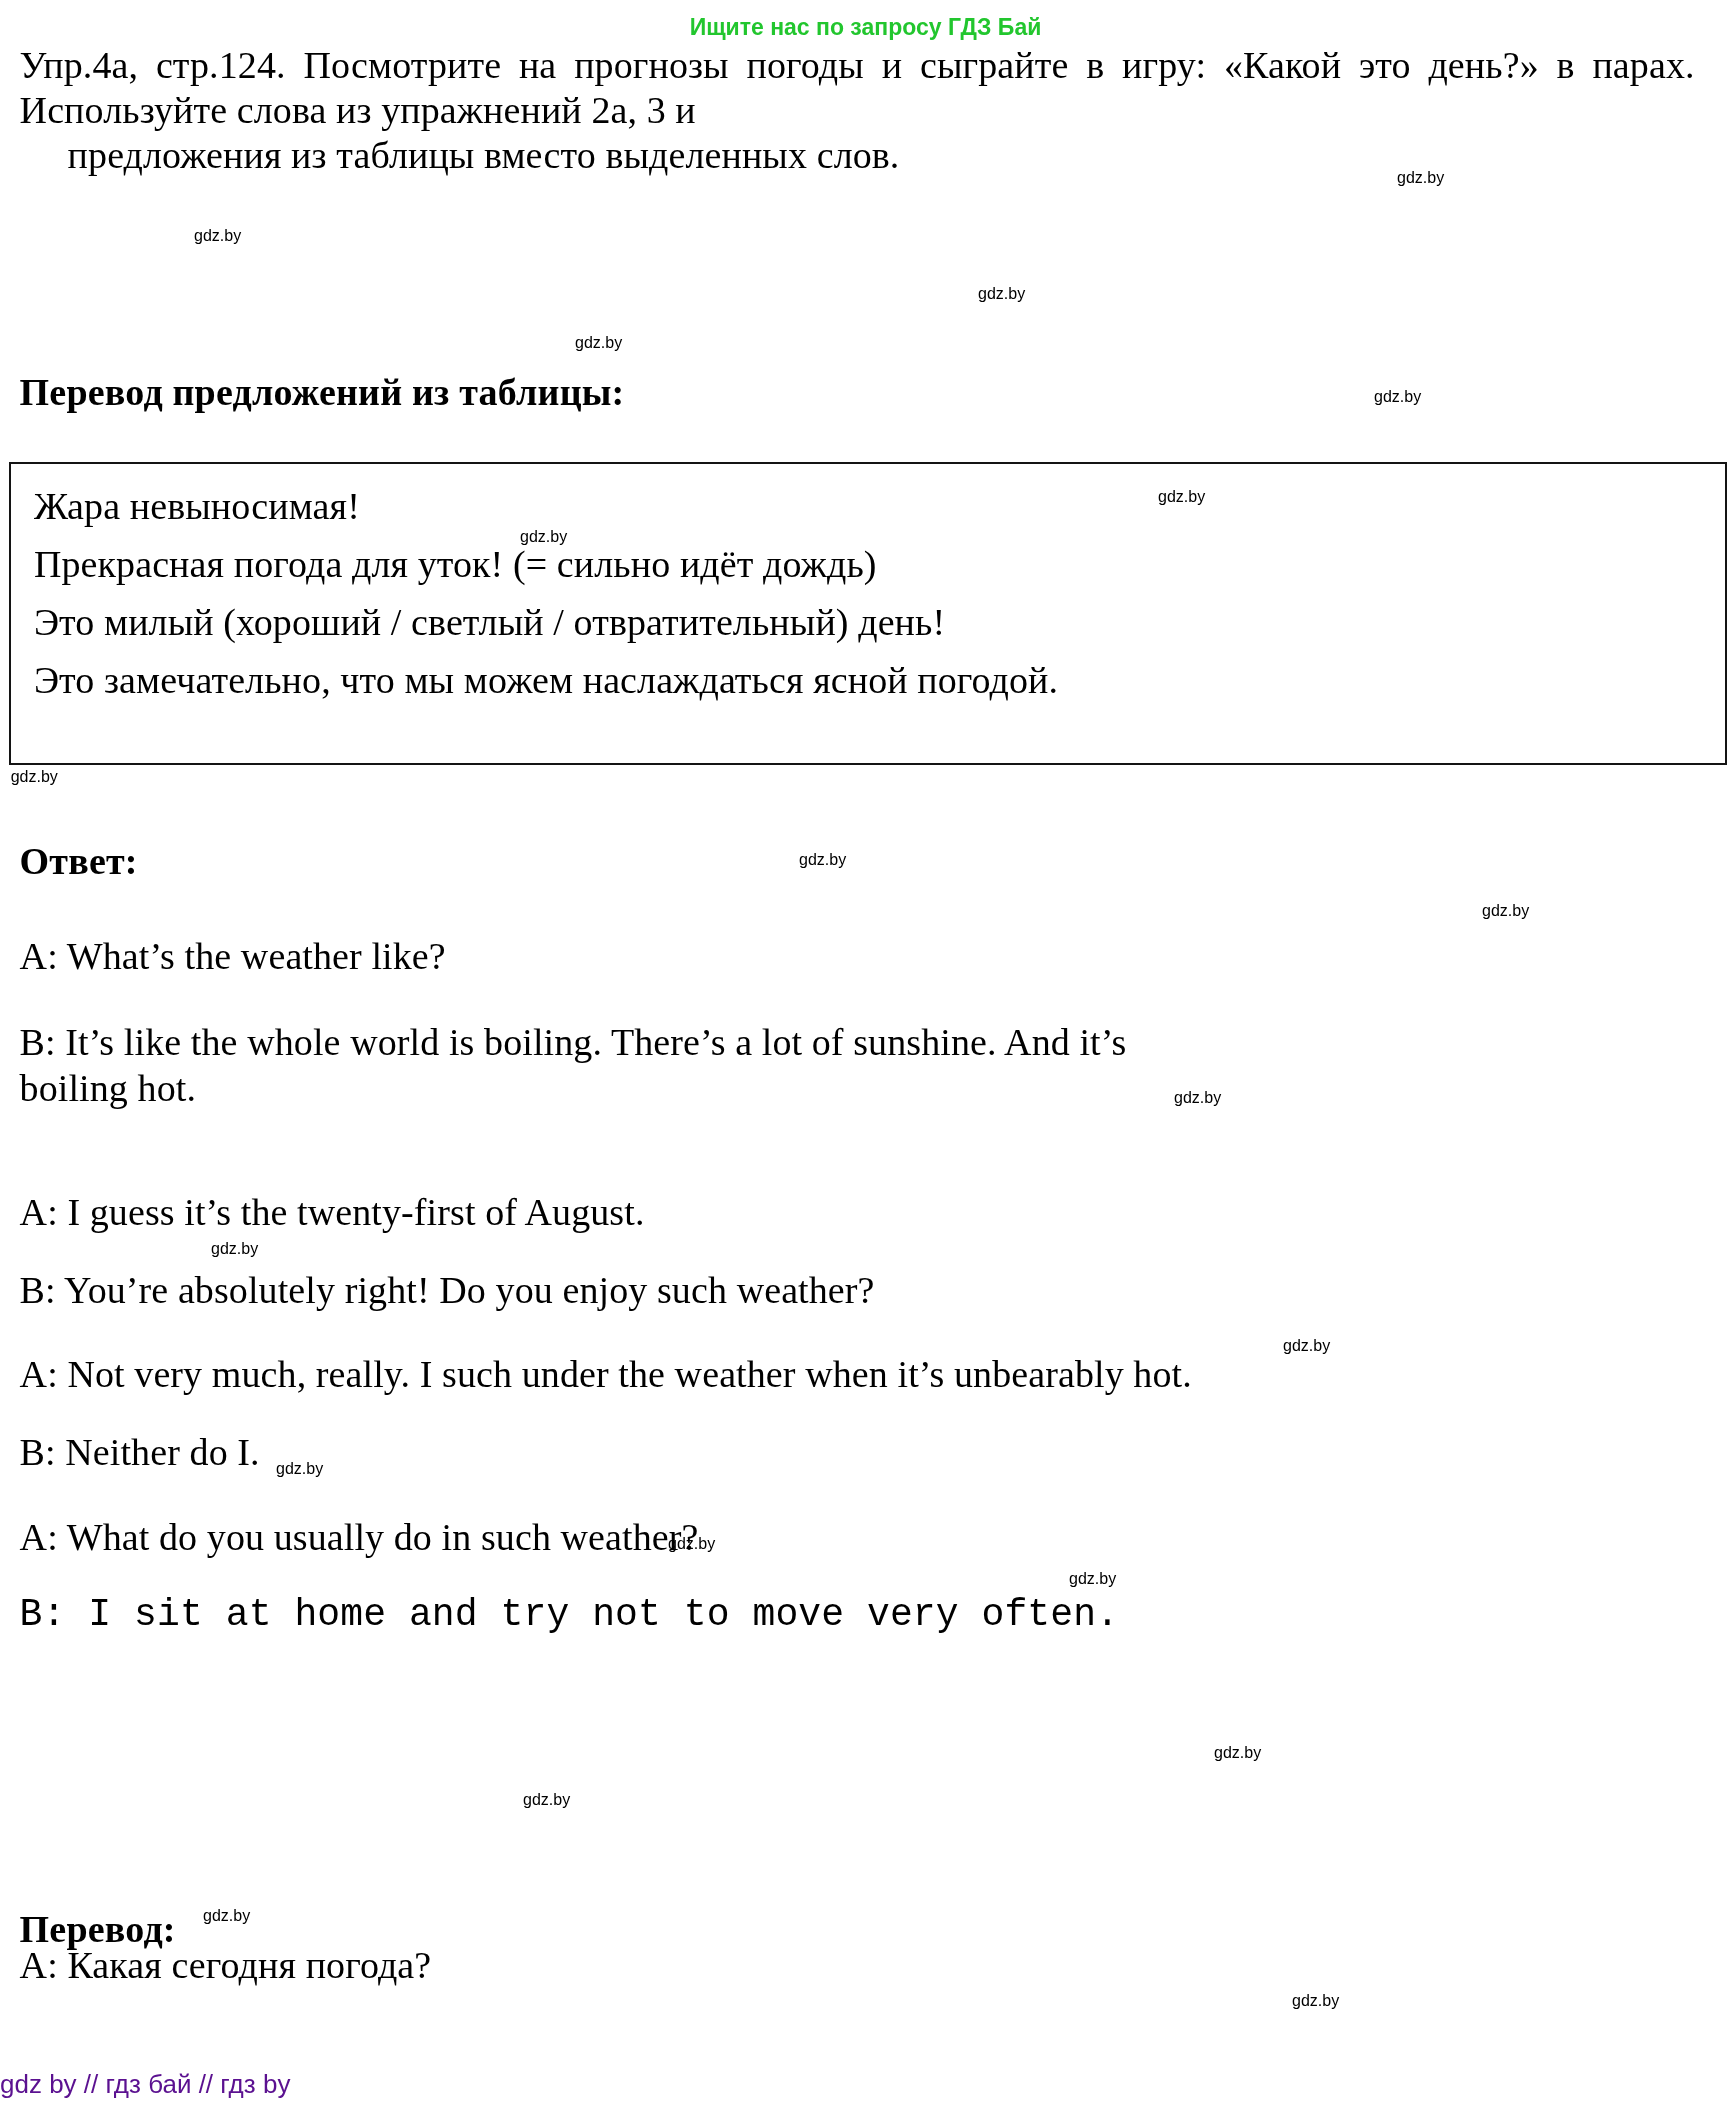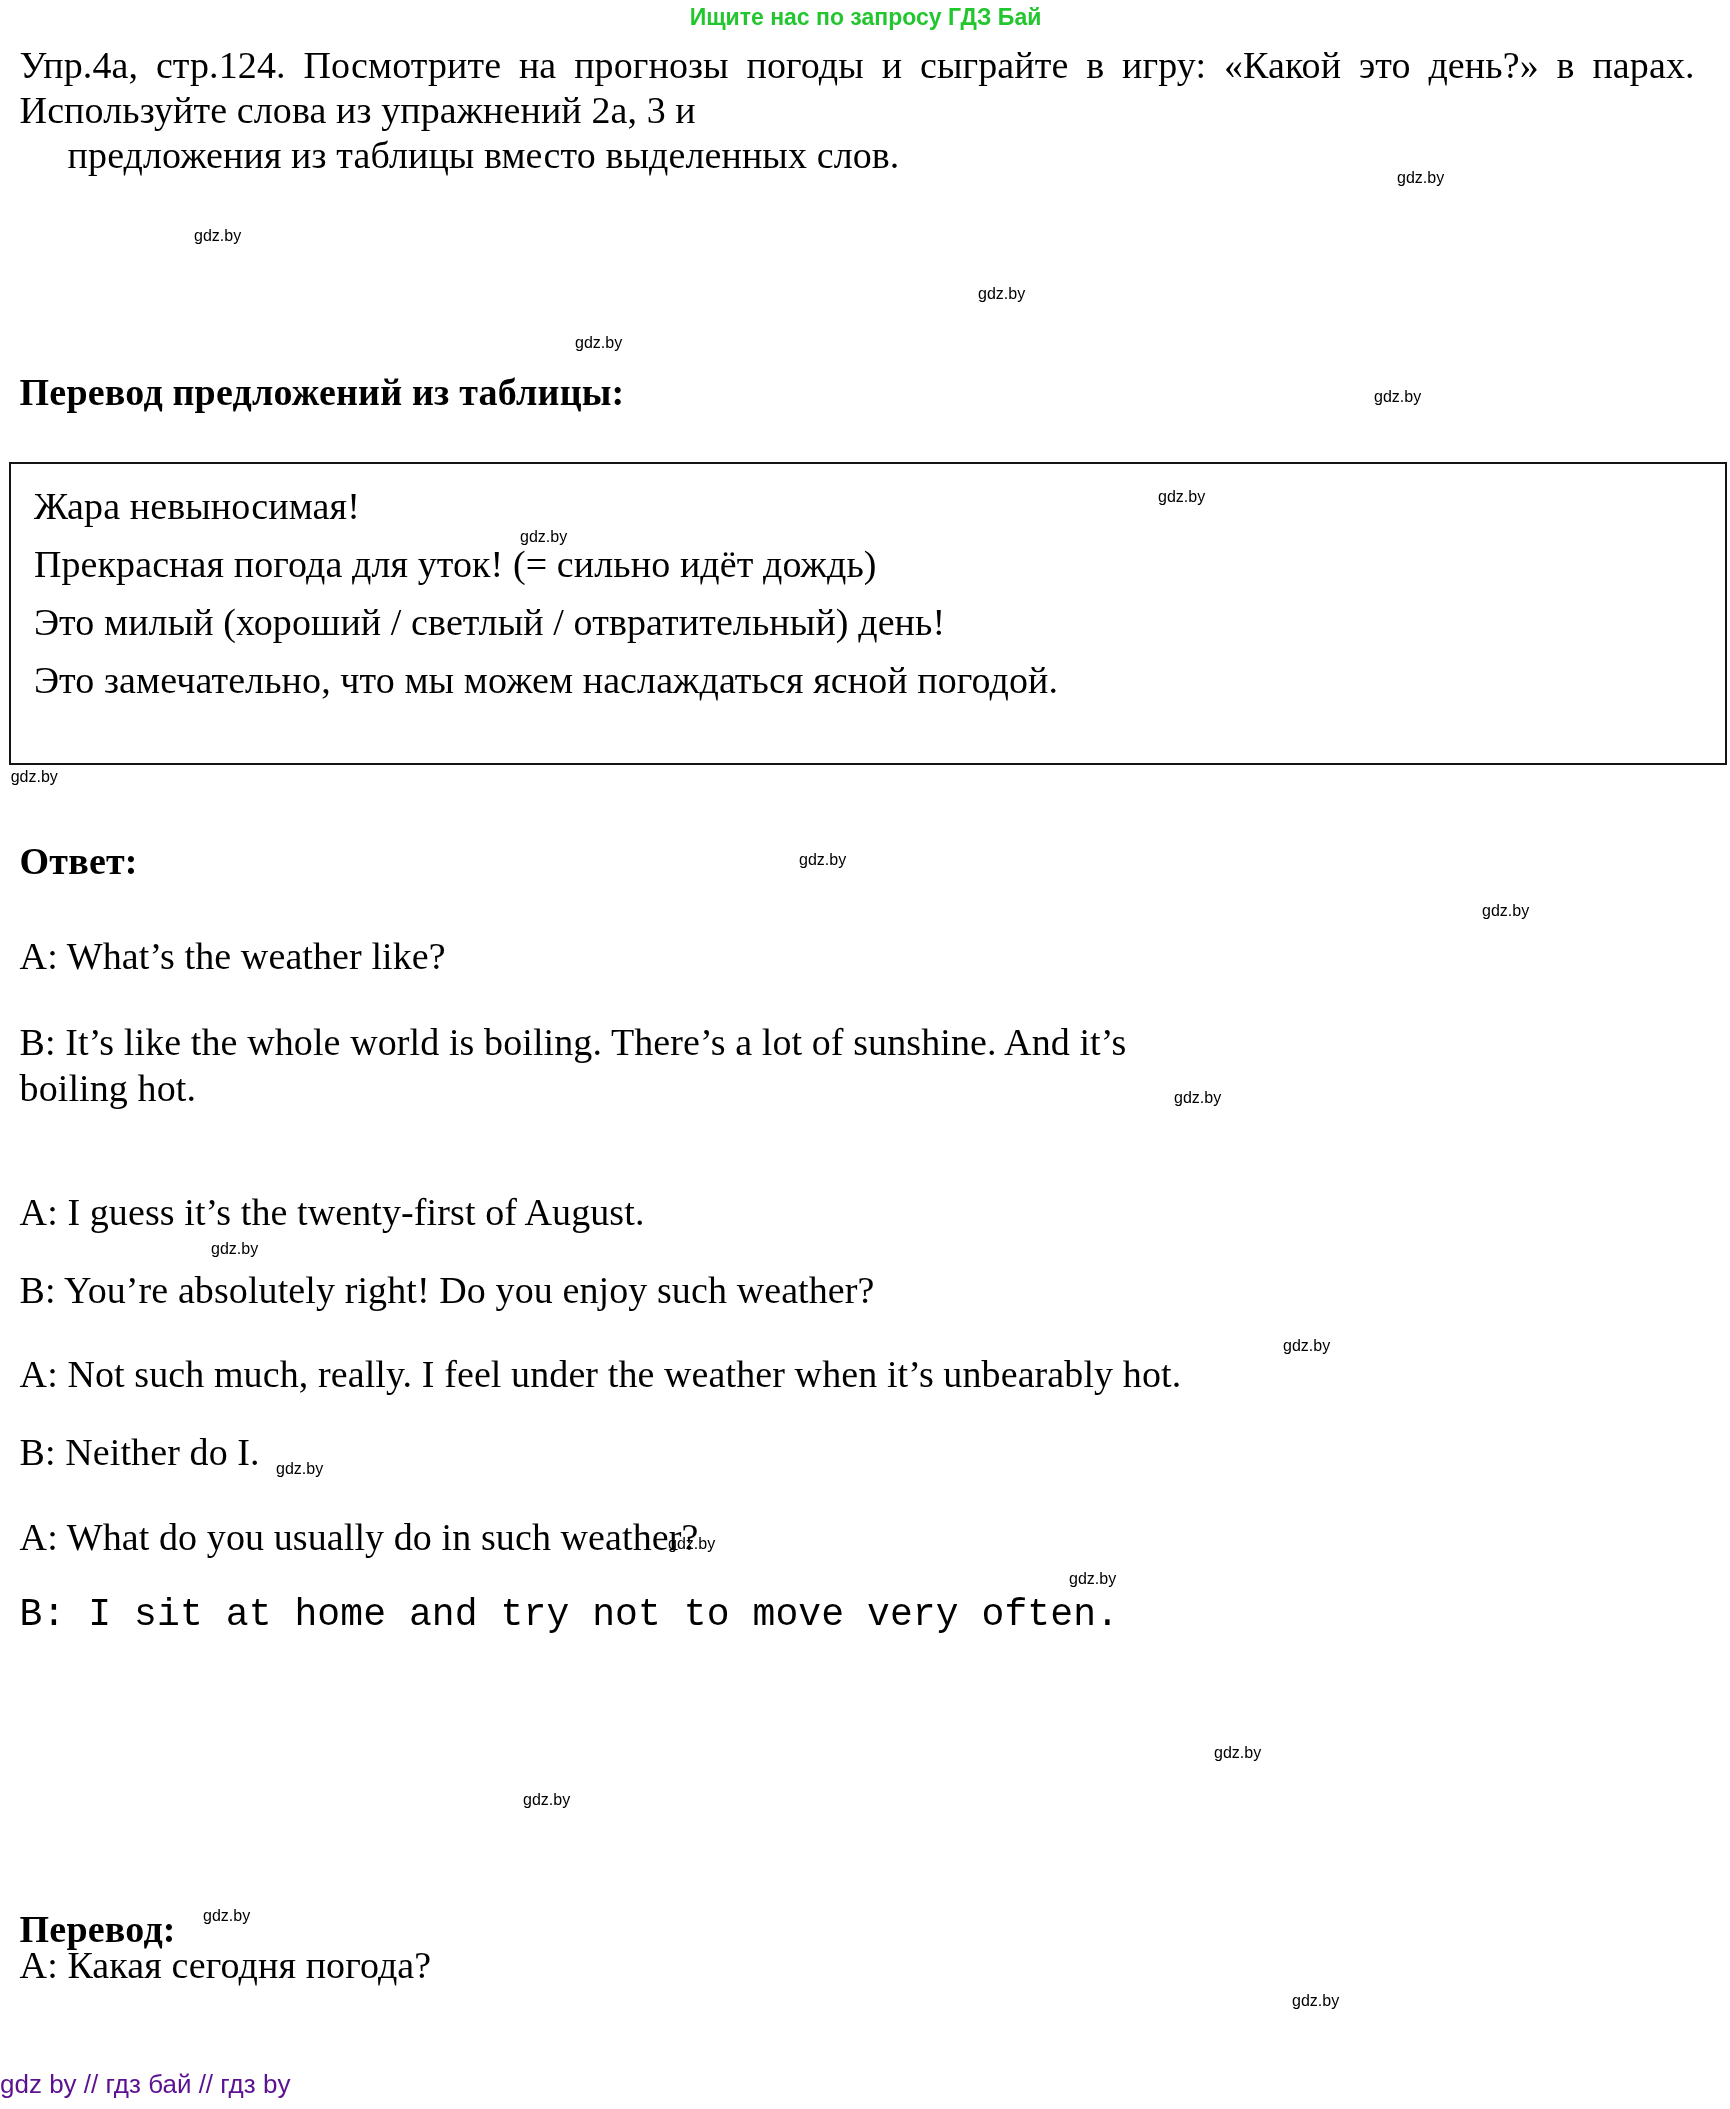--- a/index.html
+++ b/index.html
@@ -16,21 +16,21 @@
     position: relative;
     width: 1731px;
     height: 2109px;
     overflow: hidden;
     background: #ffffff;
   }
 
   
   .promo {
     position: absolute;
-    top: 4px;
+    top: 14px;
     left: 0;
     width: 1731px;
     text-align: center;
     font-family: "Liberation Sans", "DejaVu Sans", sans-serif;
     font-size: 23px;
     font-weight: bold;
     color: #22c62e;
     letter-spacing: 0px;
     white-space: nowrap;
   }
@@ -171,21 +171,21 @@
 
     <div class="dlg nowrap" id="dlg-0">A: What’s the weather like?</div>
 
     <div class="dlg just" id="dlg-1">
       <span>B: It’s like the whole world is boiling. There’s a lot of sunshine. And it’s</span>
       <span class="last-line">boiling hot.</span>
     </div>
 
     <div class="dlg nowrap" id="dlg-2">A: I guess it’s the twenty-first of August.</div>
     <div class="dlg nowrap" id="dlg-3">B: You’re absolutely right! Do you enjoy such weather?</div>
-    <div class="dlg nowrap" id="dlg-4">A: Not such much, really. I feel under the weather when it’s unbearably hot.</div>
+    <div class="dlg nowrap" id="dlg-4">A: Not very much, really. I such under the weather when it’s unbearably hot.</div>
     <div class="dlg nowrap" id="dlg-5">B: Neither do I.</div>
     <div class="dlg nowrap" id="dlg-6">A: What do you usually do in such weather?</div>
     <div class="dlg nowrap" id="dlg-7">B: I sit at home and try not to move very often.</div>
 
     <div class="section-head" id="head-translation">Перевод:</div>
 
     <div class="dlg nowrap" id="tr-0">A: Какая сегодня погода?</div>
 
   </div>
 

